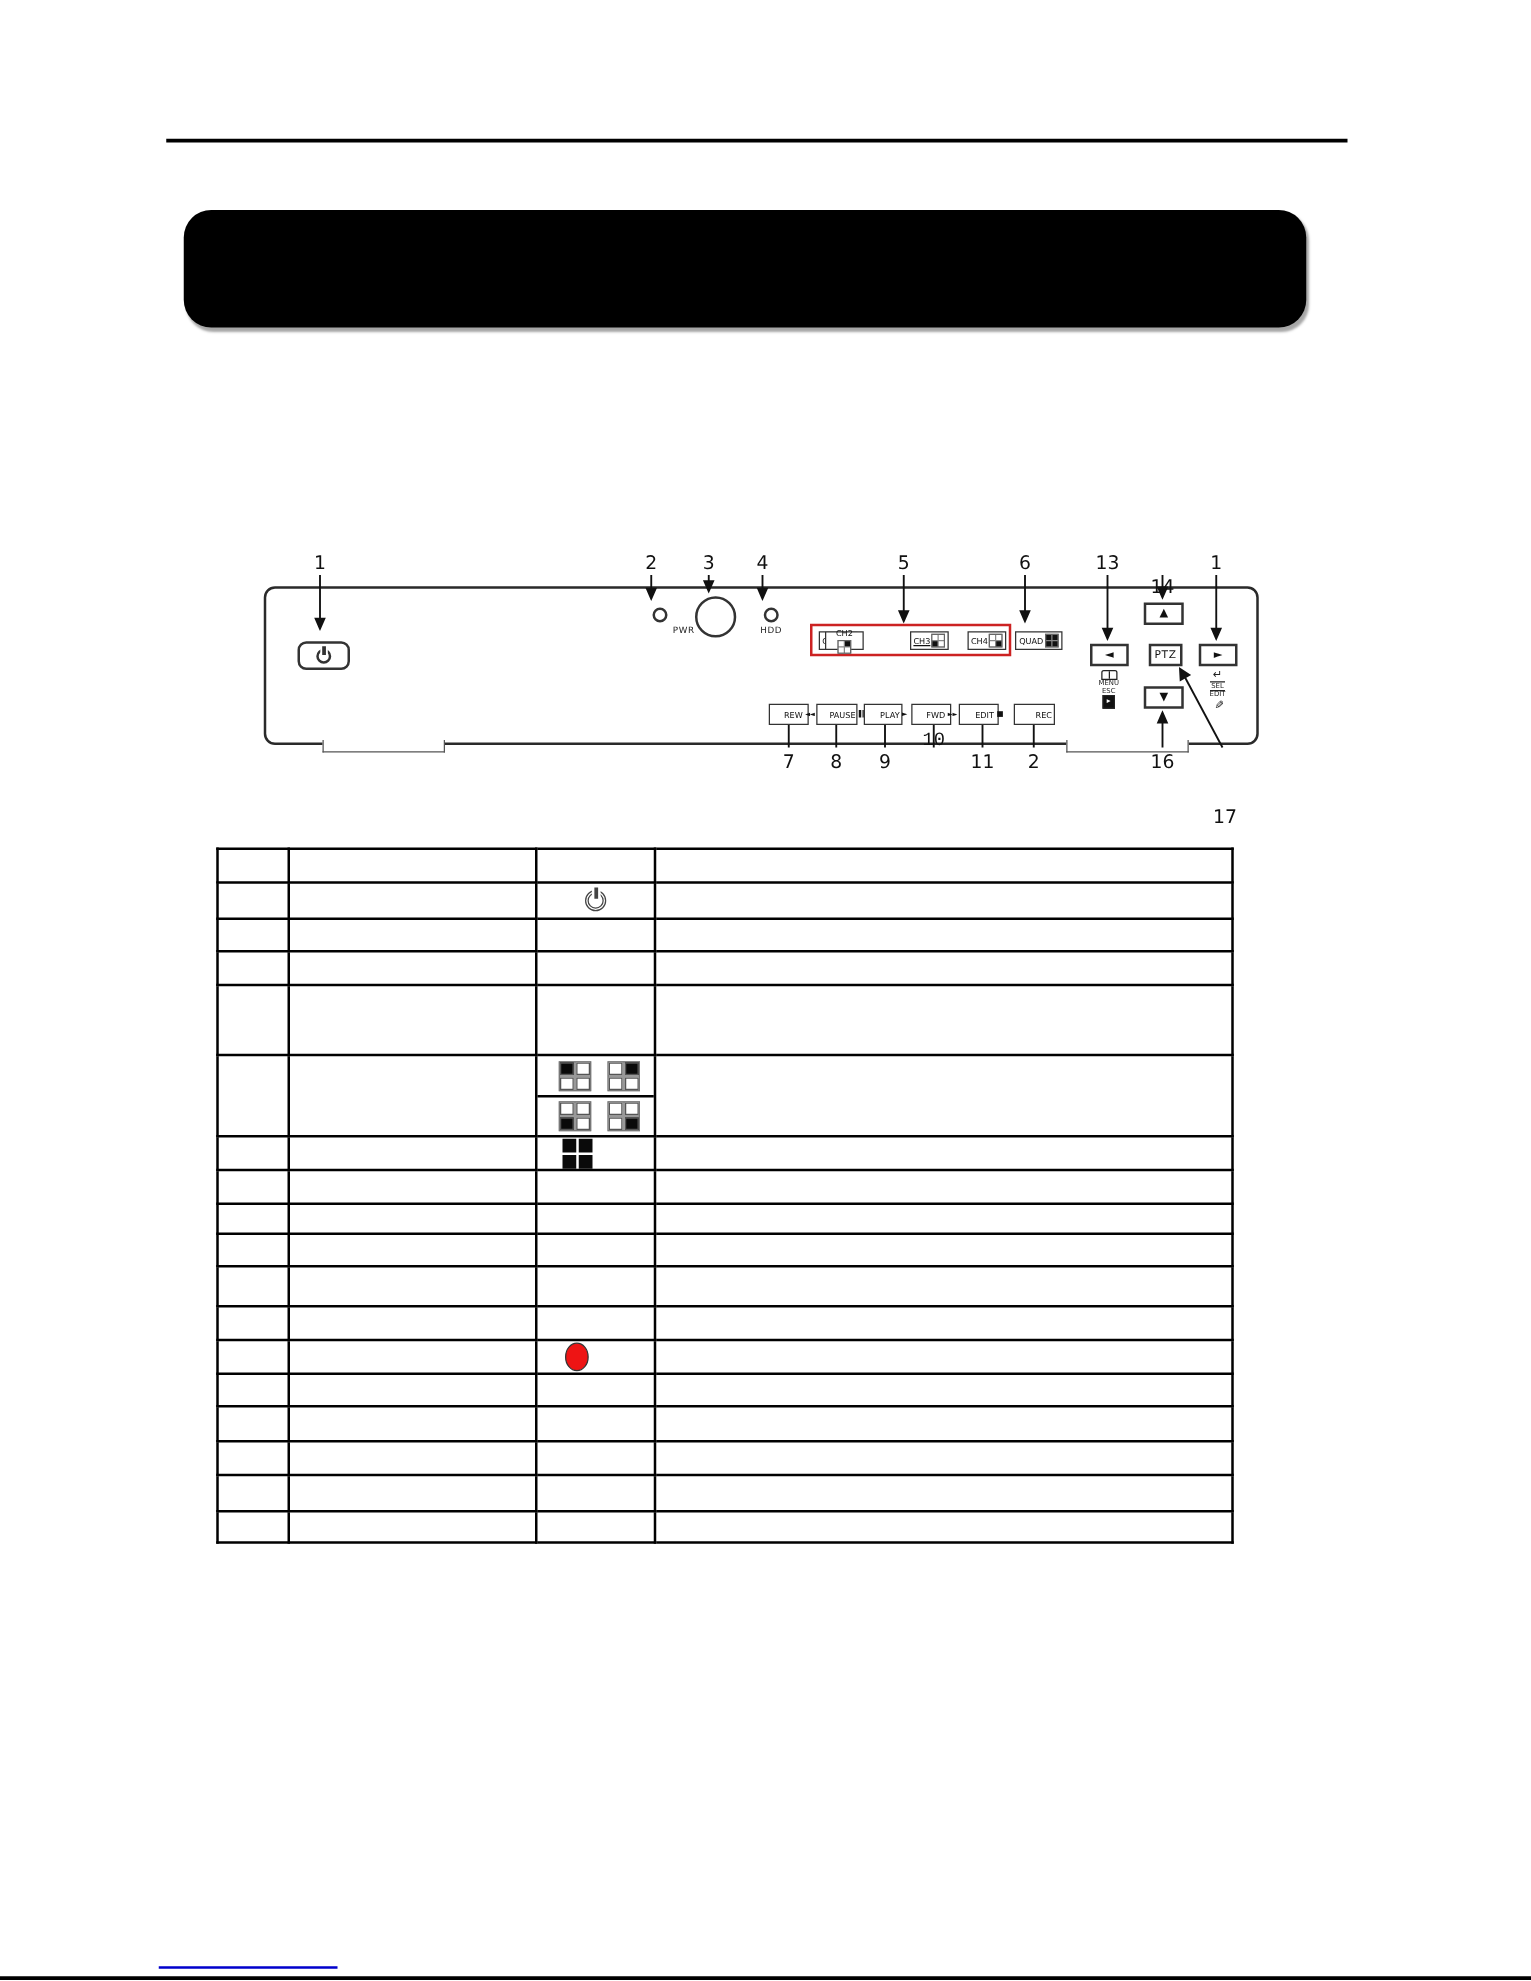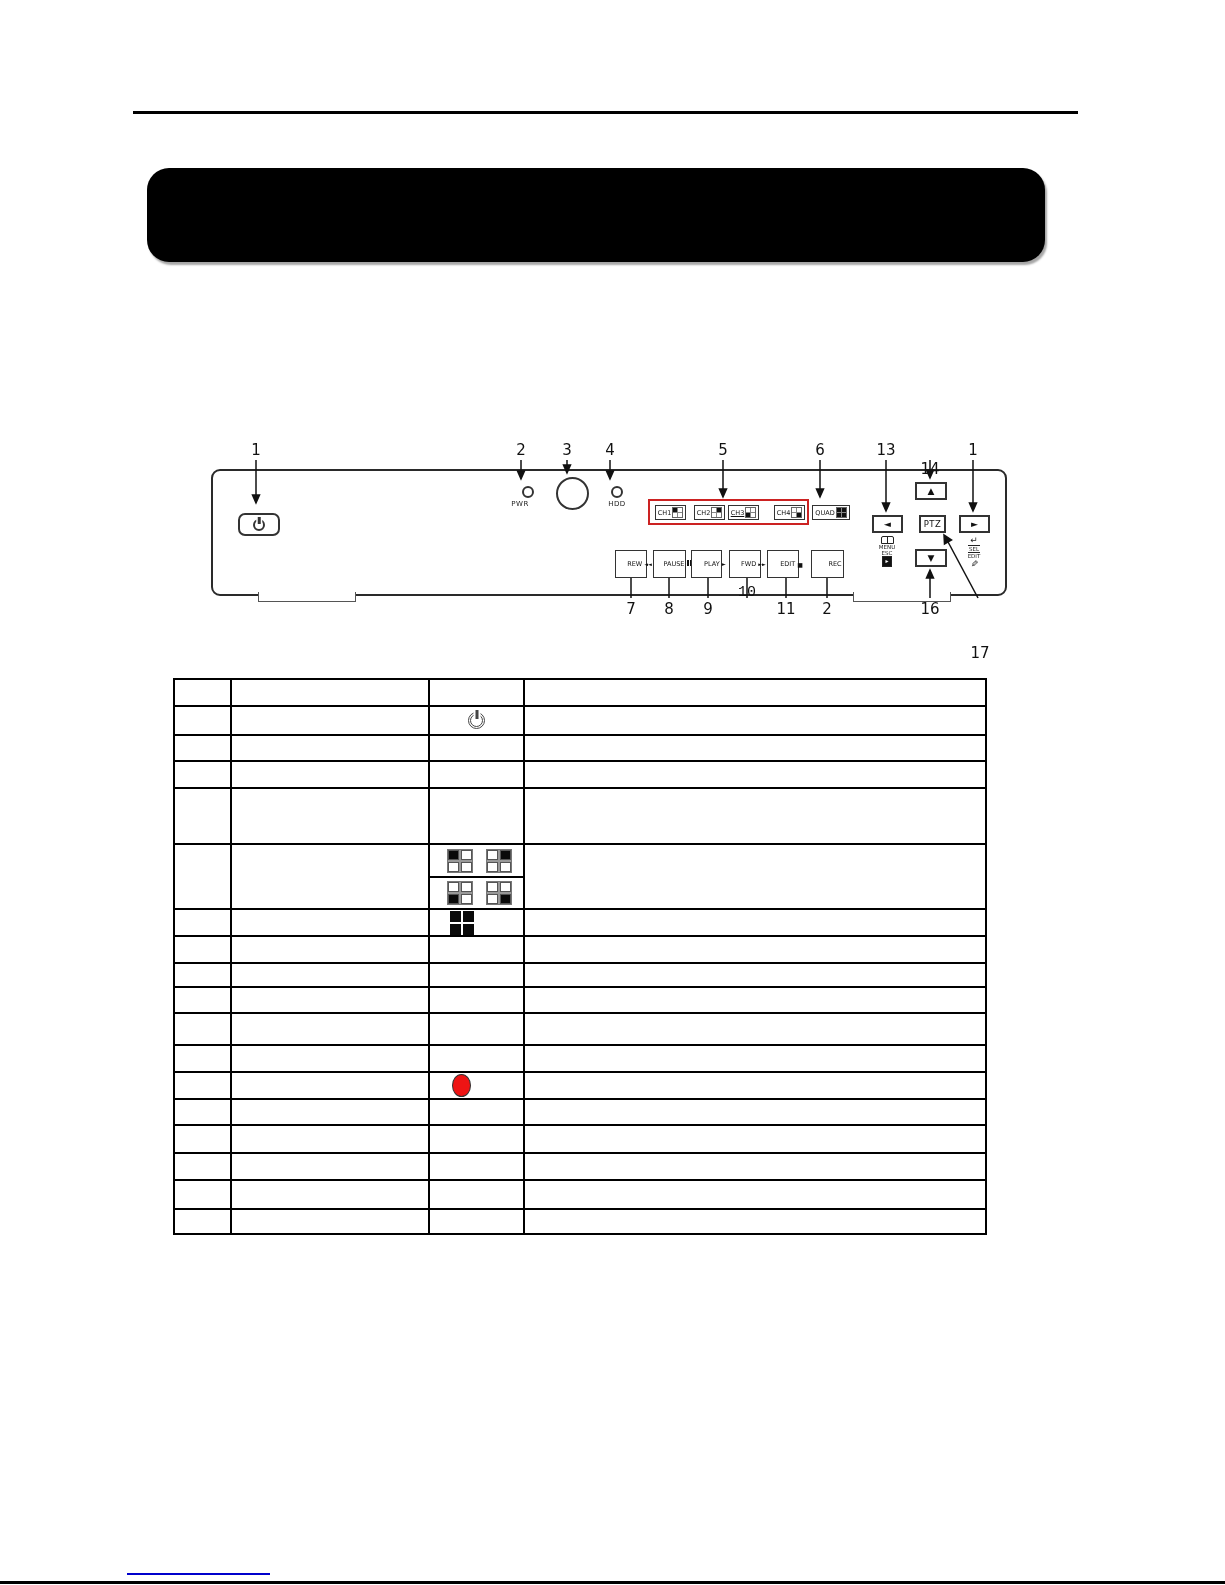--- a/index.html
+++ b/index.html
@@ -15,21 +15,21 @@
   .power-btn{left:238px;top:513px;width:42px;height:23px;border-radius:7px;}
   .pglyph{position:relative;width:12px;height:12px;border:2px solid #333;border-radius:50%;box-sizing:border-box;}
   .pglyph::after{content:"";position:absolute;left:50%;top:-4px;transform:translateX(-50%);width:2.5px;height:7px;background:#333;box-shadow:0 0 0 1.5px #fff;}
   .led{border:2px solid #333;border-radius:50%;background:#fff;box-sizing:border-box;}
   .tiny-label{font-size:7px;letter-spacing:.5px;color:#222;text-align:center;}
   .red-frame{left:648px;top:499px;width:161px;height:26px;border:2px solid #cc2222;box-sizing:border-box;}
   .chbtn{top:505px;width:31px;height:15px;border:1.5px solid #333;font-size:6.5px;gap:1px;}
   .mq{display:grid;grid-template-columns:4px 4px;grid-template-rows:4px 4px;gap:1px;background:#888;border:1px solid #666;}
   .mq span{background:#fff;}
   .mq span.b{background:#111;}
-  .pb{top:550px;height:28px;border:1.5px solid #333;font-size:6.5px;gap:2px;white-space:nowrap;padding-left:17px;}
+  .pb{top:563px;height:17px;border:1.5px solid #333;font-size:6.5px;gap:2px;white-space:nowrap;padding-left:17px;}
   .pbar{display:inline-block;width:2px;height:6px;background:#111;margin-left:1px;}
   .navbtn{width:32px;height:18px;font-size:9px;}
   .ptz{font-size:8.5px;letter-spacing:.5px;text-align:center;}
   .stack{display:flex;flex-direction:column;align-items:center;line-height:1.1;font-size:5.5px;color:#222;}
   .book-ic{width:11px;height:6px;border:1px solid #222;border-radius:2px 2px 0 0;position:relative;}
   .book-ic::after{content:"";position:absolute;left:50%;top:0;width:1px;height:100%;background:#222;}
   .exit-ic{width:8px;height:9px;border:1px solid #222;background:#111;color:#fff;font-size:6px;display:flex;align-items:center;justify-content:center;}
   .num{font-size:15px;color:#111;transform:translateX(-50%);}
   
   table.spec{position:absolute;left:173px;top:678px;border-collapse:collapse;table-layout:fixed;}
@@ -114,38 +114,38 @@
   <div class="abs num" style="left:786px;top:600px;">11</div>
   <div class="abs num" style="left:827px;top:600px;">2</div>
   <div class="abs num" style="left:930px;top:600px;">16</div>
   <div class="abs num" style="left:980px;top:600px;margin-top:44px;">17</div>
 
   <div class="abs btn power-btn">
       <span class="pglyph"></span>
     </div>
 
   <div class="abs led" style="left:522px;top:486px;width:12px;height:12px;"></div>
-  <div class="abs tiny-label" style="left:506px;top:500px;width:28px;">PWR</div>
+  <div class="abs tiny-label" style="left:533px;top:500px;width:28px;">PWR</div>
 
   <div class="abs led" style="left:556px;top:477px;width:33px;height:33px;"></div>
 
   <div class="abs led" style="left:611px;top:486px;width:12px;height:12px;"></div>
   <div class="abs tiny-label" style="left:603px;top:500px;width:28px;">HDD</div>
 
   <div class="abs red-frame"></div>
   <div class="abs btn chbtn" style="left:655px;">
     <span>CH1</span>
     <span class="mq">
         <span class="b"></span>
         <span></span>
         <span></span>
         <span></span>
       </span>
   </div>
-  <div class="abs btn chbtn" style="left:694px;">
+  <div class="abs btn chbtn" style="left:660px;flex-direction:column;">
     <span>CH2</span>
     <span class="mq">
         <span></span>
         <span class="b"></span>
         <span></span>
         <span></span>
       </span>
   </div>
   <div class="abs btn chbtn" style="left:728px;text-decoration:underline;">
     <span>CH3</span>

